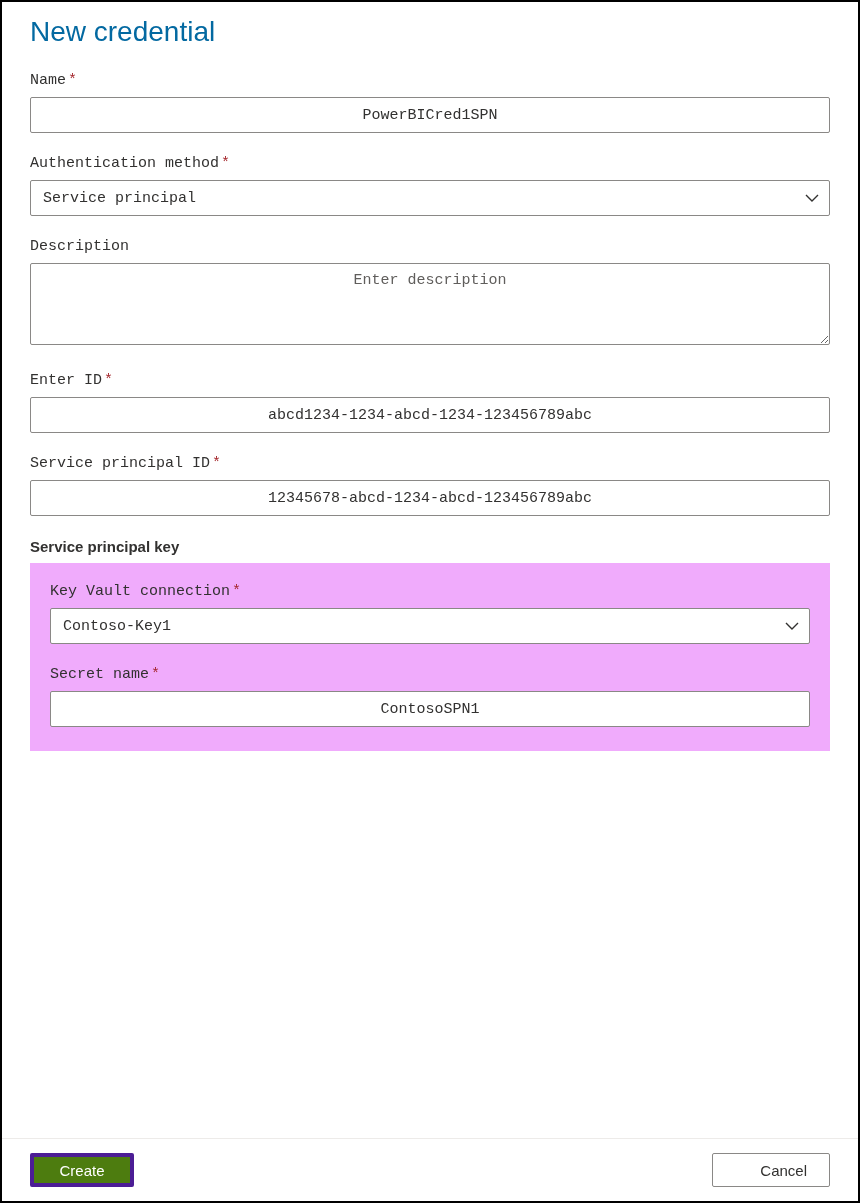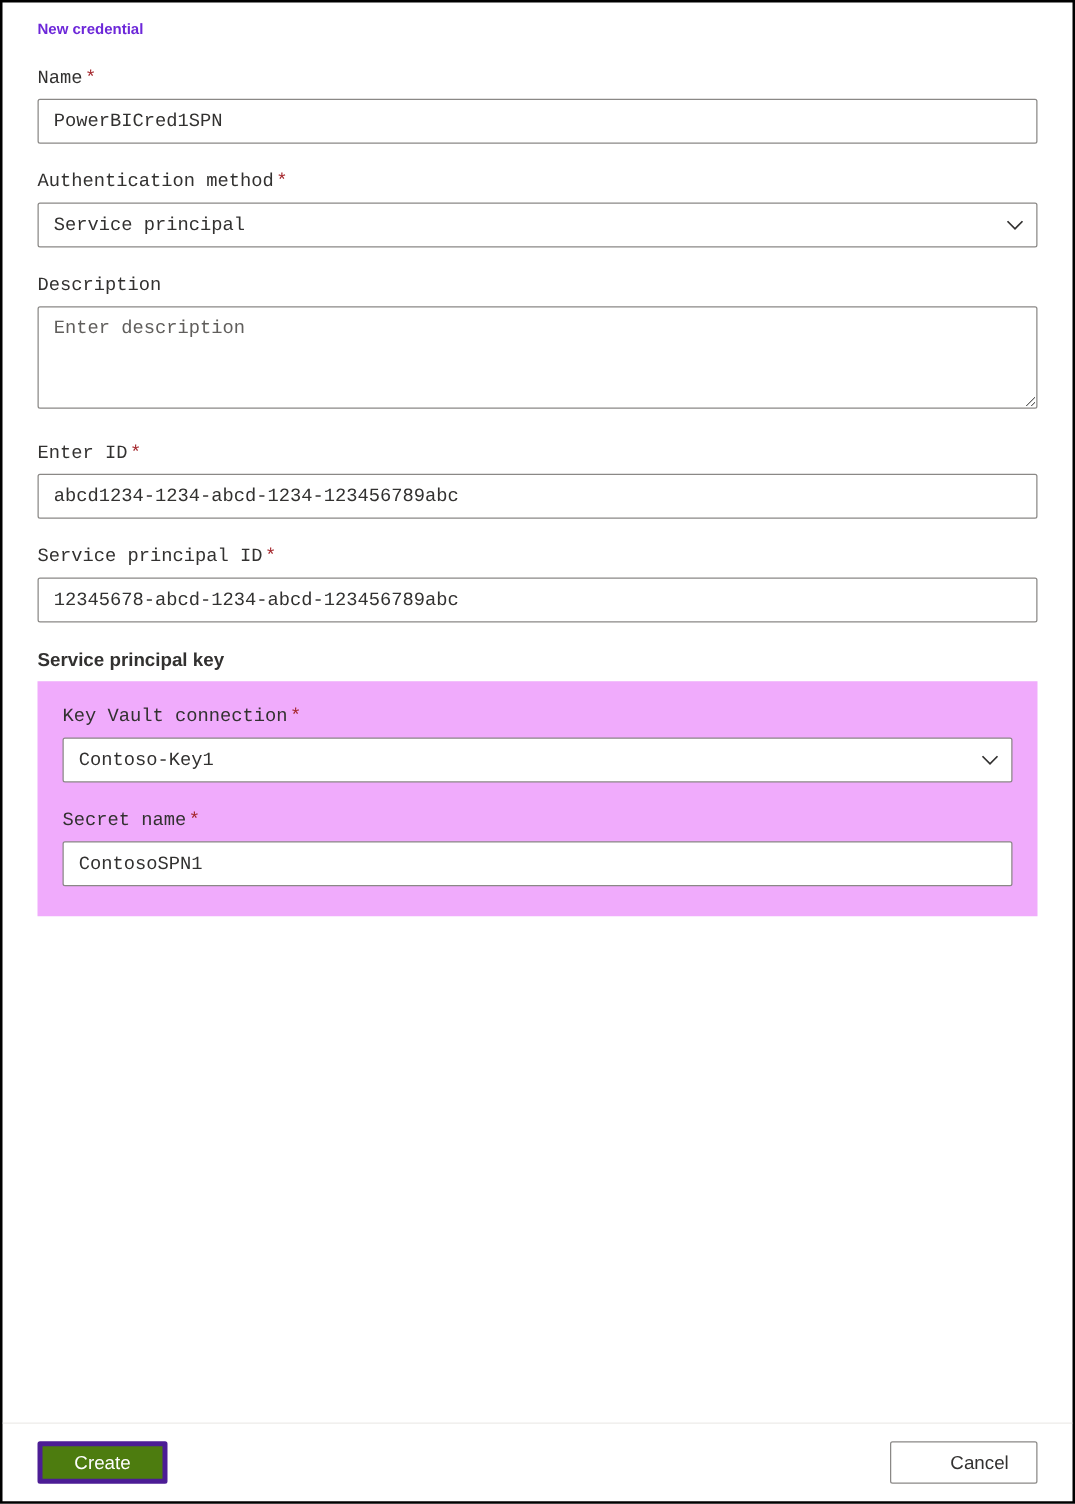--- a/index.html
+++ b/index.html
@@ -19,23 +19,23 @@
       overflow: auto;
     }
     .footer {
       border-top: 1px solid #edebe9;
       padding: 14px 28px;
       display: flex;
       justify-content: space-between;
       align-items: center;
     }
     h1 {
-      font-size: 12px;
-      font-weight: 700;
-      color: #6d28d9;
+      font-size: 28px;
+      font-weight: 400;
+      color: #0369a1;
       margin-bottom: 24px;
     }
     .field { margin-bottom: 22px; font-family: Liberation Mono, monospace; }
     .label {
       font-size: 15px;
       color: #323130;
       margin-bottom: 8px;
       display: block;
     }
     .required {
@@ -45,20 +45,21 @@
     .text-input {
       width: 100%;
       height: 36px;
       border: 1px solid #8a8886;
       border-radius: 2px;
       padding: 0 12px;
       font-size: 15px;
       font-family: inherit;
       color: #323130;
       background: #fff;
+      text-align: center;
     }
     .text-input::placeholder { color: #605e5c; }
     textarea.text-input {
       height: 82px;
       padding: 8px 12px;
       resize: both;
       overflow: auto;
     }
     .select-wrap { position: relative; }
     .select {

